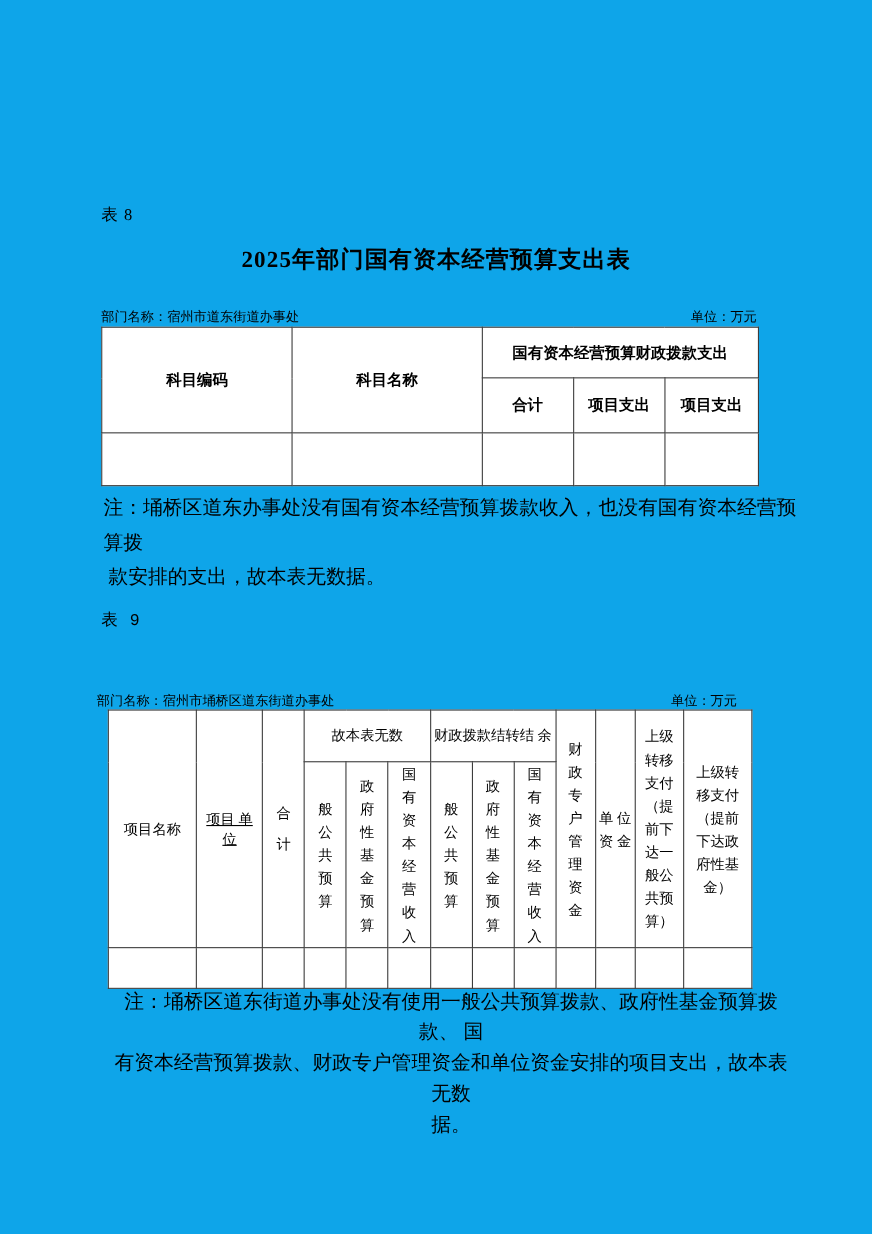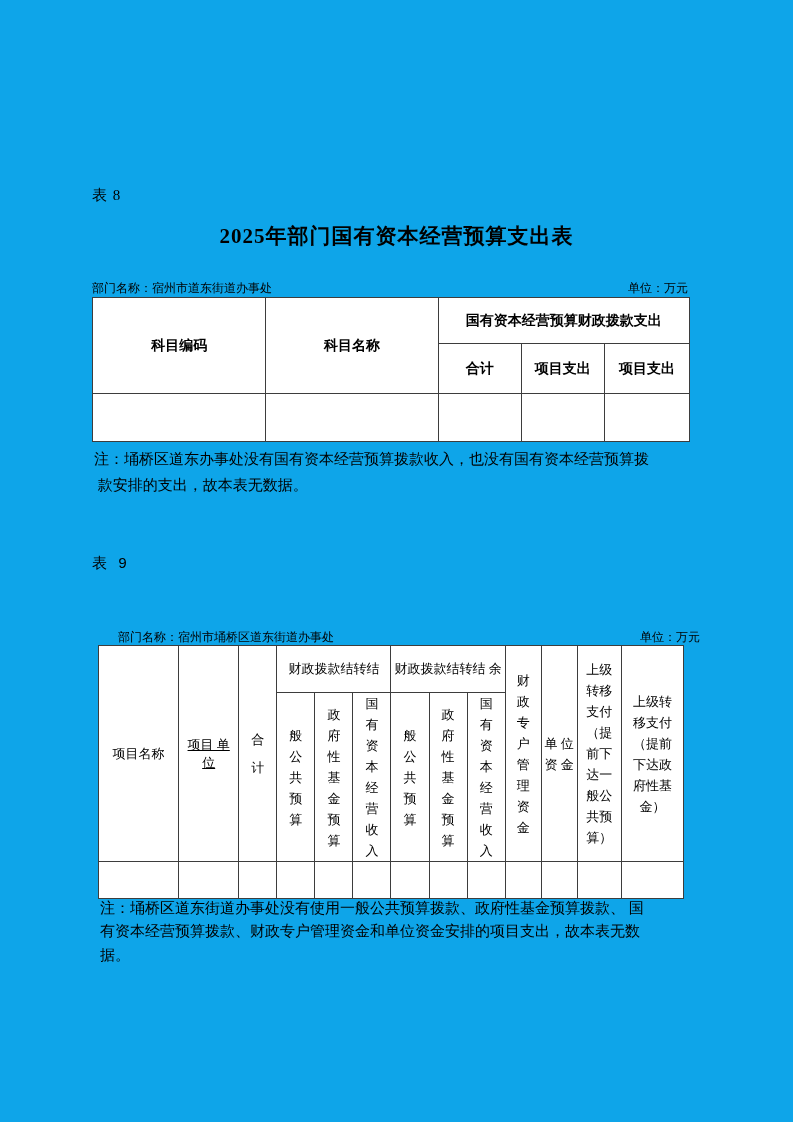--- a/index.html
+++ b/index.html
@@ -24,21 +24,21 @@
   .t9 { width:586px; }
   .t9 th { font-size:13px; }
   .t9 .r1 { height:47px; }
   .t9 .r2 { height:164px; }
   .t9 .r3 { height:37px; }
 
   .pre  { white-space:pre-wrap;text-decoration:underline; }
   .v    { white-space:pre-wrap; line-height:1.62; }
   .gap2 { white-space:pre-wrap; line-height:2.1; }
 
-  .note { font-size:15px; white-space:pre-wrap; }
+  .note { font-size:18px; white-space:pre-wrap; }
   .note1 { line-height:1.75; }
   .note2 { line-height:1.55; }
 </style>
 </head>
 <body>
 
 <div class="page">
 
   <div class="abs tbl-label" style="left:92px; top:186px;">表 8</div>
 
@@ -77,21 +77,21 @@
     </tr>
   </tbody>
     </table>
 
   <div class="abs note note1" style="left:94px; top:446px; width:640px;">注：埇桥区道东办事处没有国有资本经营预算拨款收入，也没有国有资本经营预算拨
  款安排的支出，故本表无数据。</div>
 
   <div class="abs tbl-label" style="left:92px; top:554px;font-family:Liberation Mono, monospace;">表 9</div>
 
 
-  <div class="abs meta-row" style="left:118px; top:629px; width:582px;gap:33px;">
+  <div class="abs meta-row" style="left:88px; top:629px; width:582px;gap:33px;">
     <span>部门名称：宿州市埇桥区道东街道办事处</span>
     <span>单位：万元</span>
   </div>
 
   <table class="t9 abs" style="left:98px; top:645px;">
     <colgroup>
       <col style="width:80px">
         <col style="width:60px">
         <col style="width:38px">
       <col style="width:38px">
@@ -105,21 +105,21 @@
         <col style="width:44px">
         <col style="width:62px">
     </colgroup>
     <tbody>
         <tr class="r1">
       <th rowspan="2">项目名称</th>
       <th rowspan="2" class="pre">项目 单
 位</th>
       <th rowspan="2" class="gap2">合
 计</th>
-      <th colspan="3">财政拨款结转结</th>
+      <th colspan="3">故本表无数</th>
       <th colspan="3">财政拨款结转结 余</th>
       <th rowspan="2" class="v">财
 政
 专
 户
 管
 理
 资
 金</th>
       <th rowspan="2" class="v">单 位
@@ -193,17 +193,17 @@
       <td></td>
       <td></td>
       <td></td>
       <td></td>
       <td></td>
       <td></td>
     </tr>
   </tbody>
     </table>
 
-  <div class="abs note note2" style="left:100px; top:897px; width:620px;">注：埇桥区道东街道办事处没有使用一般公共预算拨款、政府性基金预算拨款、 国
+  <div class="abs note note2" style="left:100px; top:897px; width:620px;text-align:center;">注：埇桥区道东街道办事处没有使用一般公共预算拨款、政府性基金预算拨款、 国
 有资本经营预算拨款、财政专户管理资金和单位资金安排的项目支出，故本表无数
 据。</div>
 
 </div>
 
 </body></html>

